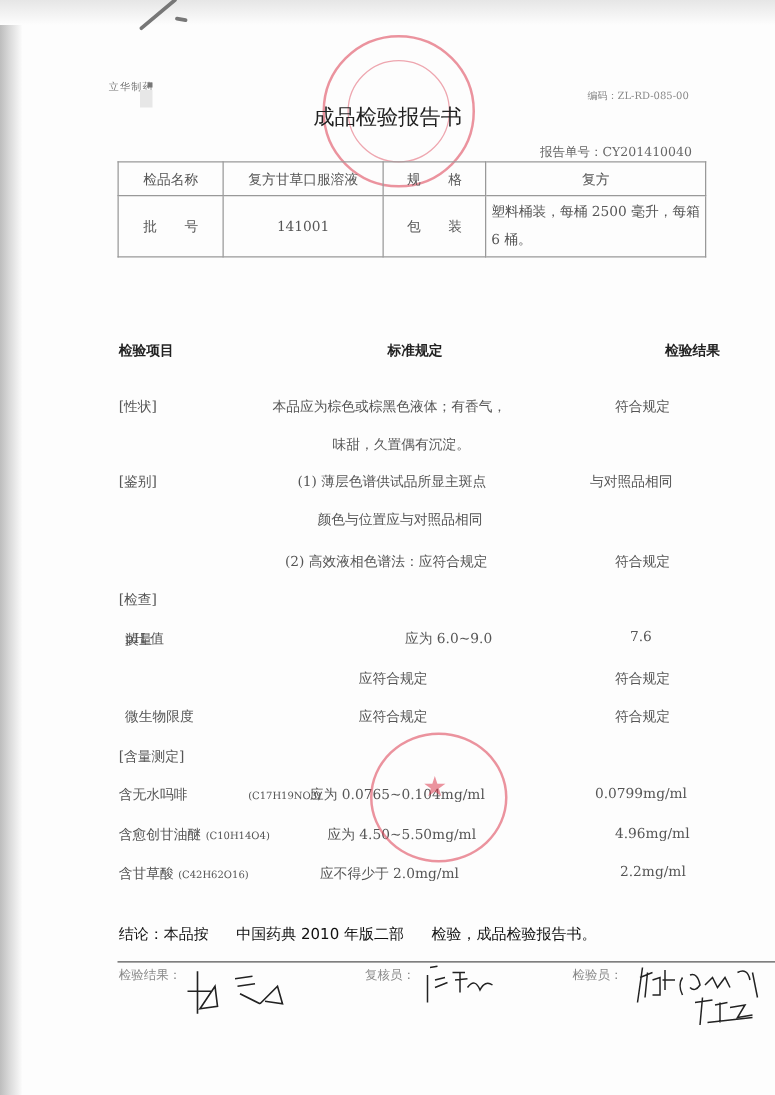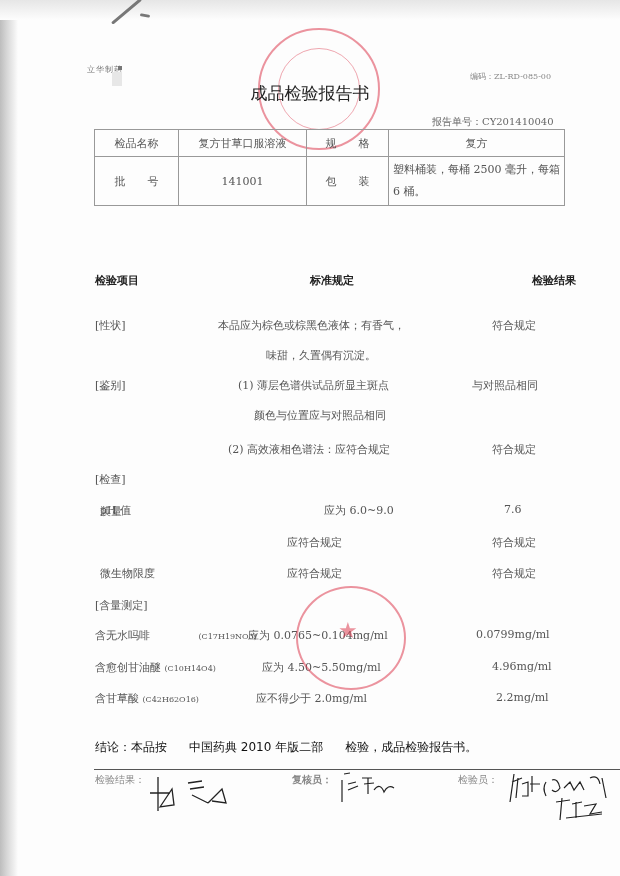--- a/index.html
+++ b/index.html
@@ -177,21 +177,21 @@
   <div class="star" style="left:40px;top:30px;">★</div>
 </div>
 
 <div class="conclusion">
   <span>结论：本品按</span><span>中国药典 2010 年版二部</span><span>检验，成品检验报告书。</span>
 </div>
 
 <div class="rule"></div>
 
 <div class="sig-label" style="left:95px;">检验结果：</div>
-<div class="sig-label" style="left:292px;font-weight:bold;">复核员：</div>
+<div class="sig-label" style="left:292px;">复核员：</div>
 <div class="sig-label" style="left:458px;">检验员：</div>
 
 <svg class="sig" style="left:148px;top:775px;" width="90" height="40" viewBox="0 0 90 40">
   <path d="M10 2 L10 36 M2 18 L22 18 M12 32 L24 14 L26 30 Z" stroke="#222" stroke-width="1.3" fill="none"></path>
   <path d="M40 8 L54 6 M42 14 L56 12 M44 20 L60 28 M60 28 L74 14 L78 28 L64 26" stroke="#222" stroke-width="1.3" fill="none"></path>
 </svg>
 <svg class="sig" style="left:338px;top:770px;" width="60" height="36" viewBox="0 0 60 36">
   <path d="M6 4 L12 3 M4 10 L4 32 M10 14 L18 12 M10 20 L20 16 M24 8 L34 8 M26 14 L36 13 M30 8 L30 24 M36 20 Q42 12 46 22 Q50 14 56 18" stroke="#222" stroke-width="1.2" fill="none"></path>
 </svg>
 <svg class="sig" style="left:506px;top:768px;" width="114" height="60" viewBox="0 0 114 60">

